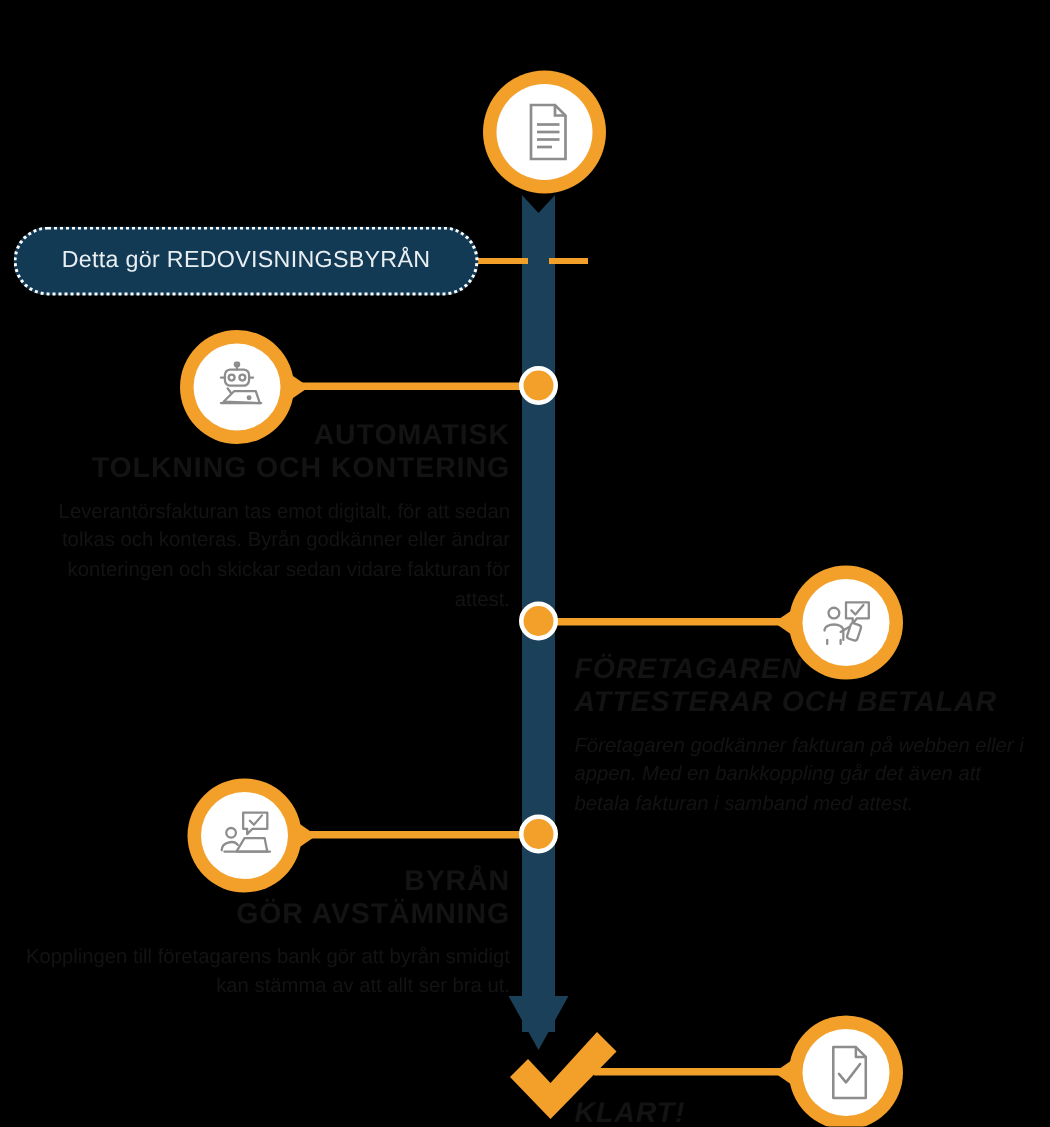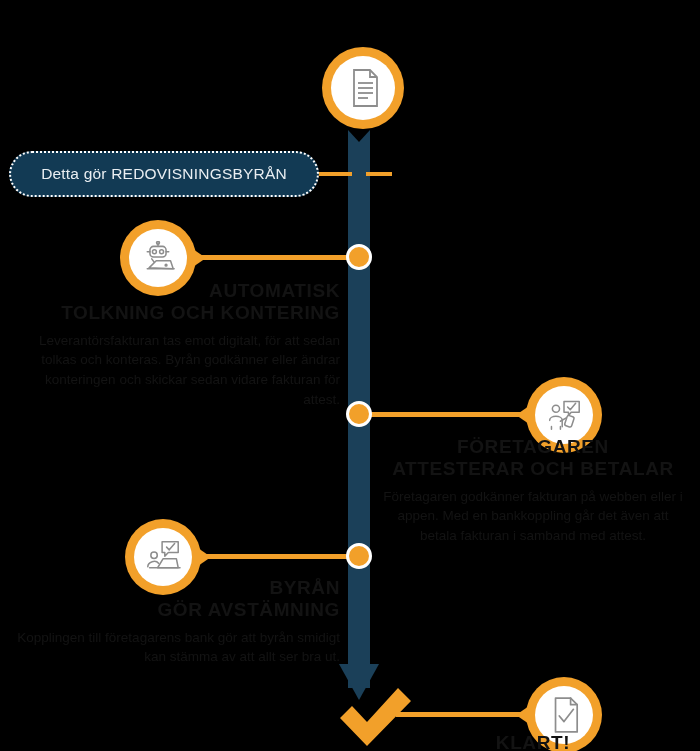--- a/index.html
+++ b/index.html
@@ -77,21 +77,21 @@
   
   .block{position:absolute;}
   .block h3{
     margin:0;font-size:19px;font-weight:bold;letter-spacing:.6px;
     color:#131313;line-height:1.18;text-transform:uppercase;
   }
   .block p{
     margin:6px 0 0 0;font-size:13.5px;line-height:1.45;color:#131313;
   }
   .ta-right{text-align:right;}
-  .ta-left{text-align:center;}
+  .ta-left{text-align:left;font-style:italic;}
 
   .blk1{left:10px;top:236px;width:330px;}
   .blk2{left:383px;top:392px;width:300px;}
   .blk3{left:10px;top:533px;width:330px;}
   .blk4{left:383px;top:688px;width:300px;}
 </style>
 </head>
 <body>
 
 <div class="stage">

